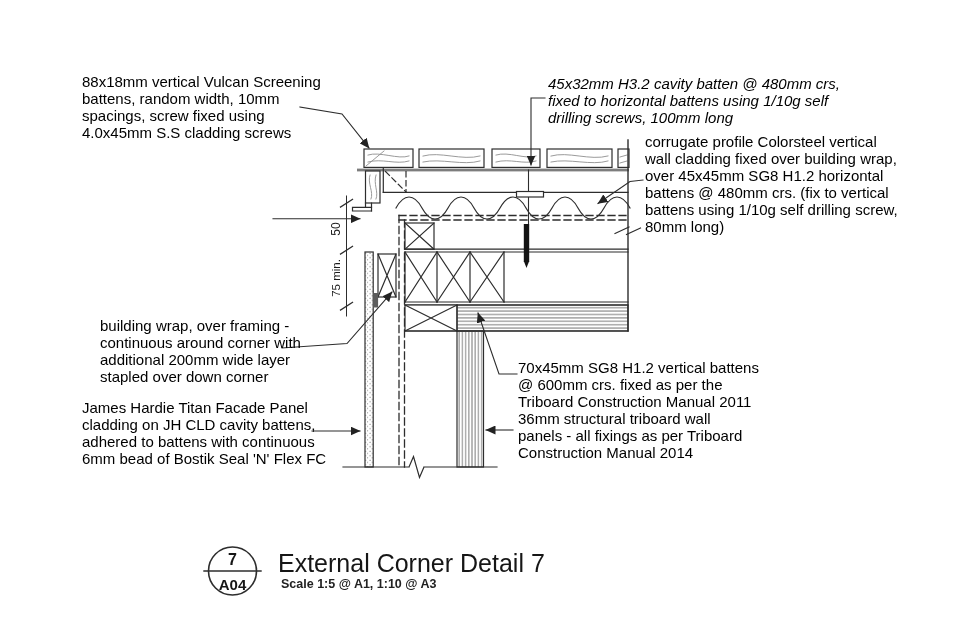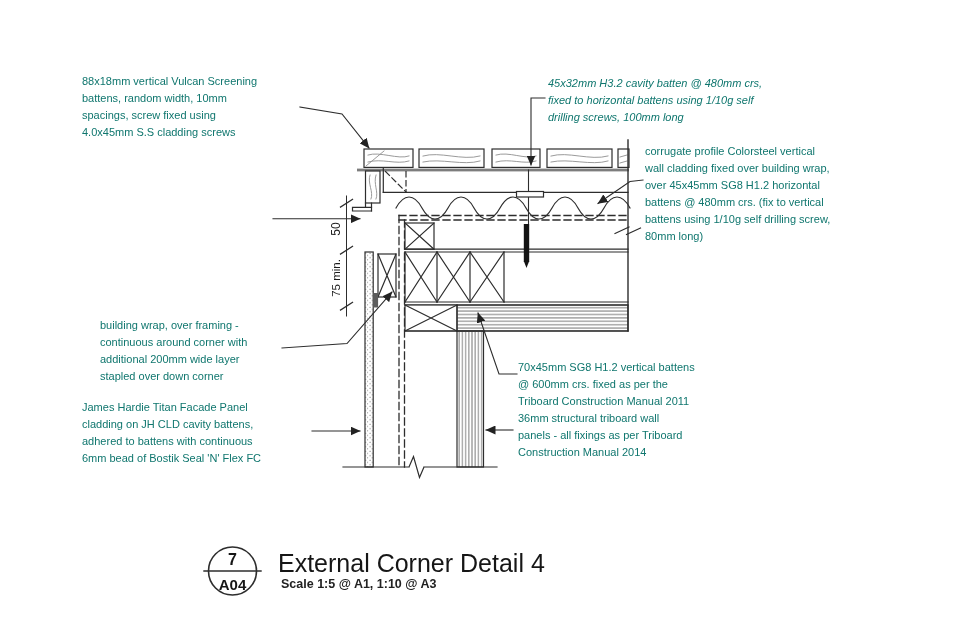--- a/index.html
+++ b/index.html
@@ -1,18 +1,18 @@
 <!DOCTYPE html>
 <html><head>
 <meta charset="utf-8">
 <style>
   html,body{margin:0;padding:0;background:#fff;}
   #screen{position:relative;width:960px;height:640px;background:#ffffff;overflow:hidden;
           font-family:"Liberation Sans",sans-serif;}
-  .note{position:absolute;font-size:11px;line-height:17px;color:#0f766e;
+  .note{position:absolute;font-size:15px;line-height:17px;color:#000000;
         white-space:pre-line;letter-spacing:0;}
   #drawing-svg{position:absolute;left:0;top:0;}
   .title-main{position:absolute;left:278px;top:549px;font-size:25px;color:#161616;}
   .title-scale{position:absolute;left:281px;top:577px;font-size:12.5px;font-weight:bold;color:#222;}
   .marker-num{position:absolute;left:214px;top:551px;width:37px;text-align:center;
               font-size:16px;font-weight:bold;color:#161616;}
   .marker-sheet{position:absolute;left:214px;top:576px;width:37px;text-align:center;
               font-size:15px;font-weight:bold;color:#161616;}
 </style>
 </head>
@@ -160,21 +160,21 @@
     </g>
   </svg>
 
   <div class="note" style="left:82px;top:73px;">88x18mm vertical Vulcan Screening
 battens, random width, 10mm
 spacings, screw fixed using
 4.0x45mm S.S cladding screws</div>
   <div class="note" style="left:548px;top:75px;font-style:italic;">45x32mm H3.2 cavity batten @ 480mm crs,
 fixed to horizontal battens using 1/10g self
 drilling screws, 100mm long</div>
-  <div class="note" style="left:645px;top:143px;">corrugate profile Colorsteel vertical
+  <div class="note" style="left:645px;top:133px;">corrugate profile Colorsteel vertical
 wall cladding fixed over building wrap,
 over 45x45mm SG8 H1.2 horizontal
 battens @ 480mm crs. (fix to vertical
 battens using 1/10g self drilling screw,
 80mm long)</div>
   <div class="note" style="left:100px;top:317px;">building wrap, over framing -
 continuous around corner with
 additional 200mm wide layer
 stapled over down corner</div>
   <div class="note" style="left:82px;top:399px;">James Hardie Titan Facade Panel
@@ -183,16 +183,16 @@
 6mm bead of Bostik Seal 'N' Flex FC</div>
   <div class="note" style="left:518px;top:359px;">70x45mm SG8 H1.2 vertical battens
 @ 600mm crs. fixed as per the
 Triboard Construction Manual 2011</div>
   <div class="note" style="left:518px;top:410px;">36mm structural triboard wall
 panels - all fixings as per Triboard
 Construction Manual 2014</div>
 
   <div class="marker-num">7</div>
   <div class="marker-sheet">A04</div>
-  <div class="title-main">External Corner Detail 4</div>
+  <div class="title-main">External Corner Detail 7</div>
   <div class="title-scale">Scale 1:5 @ A1, 1:10 @ A3</div>
 
 </div>
 
 </body></html>

